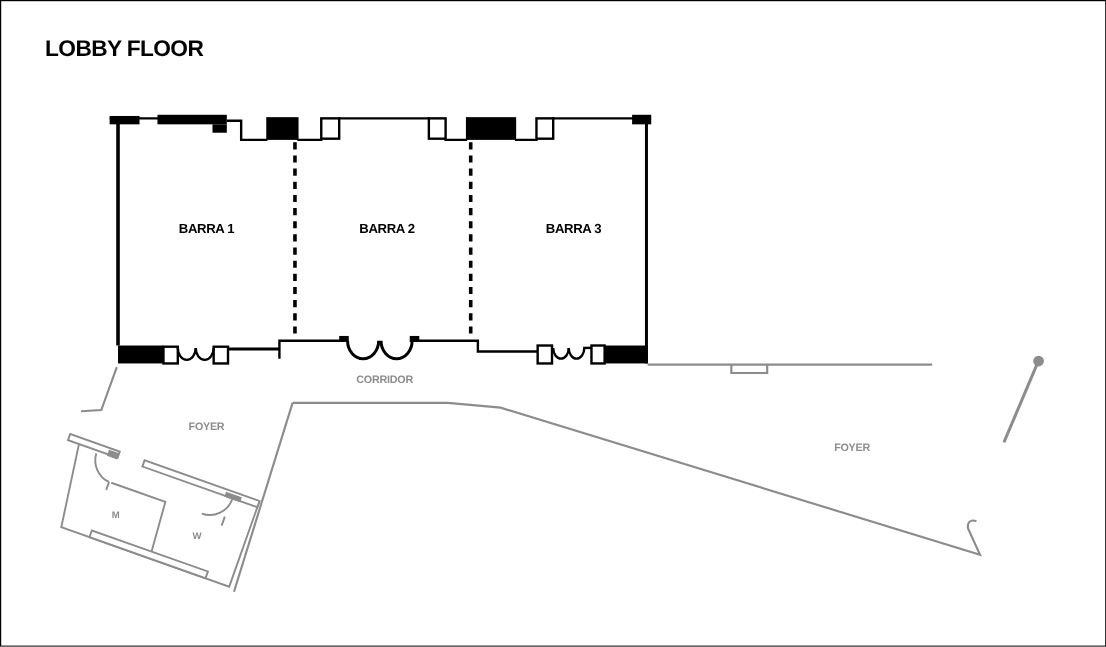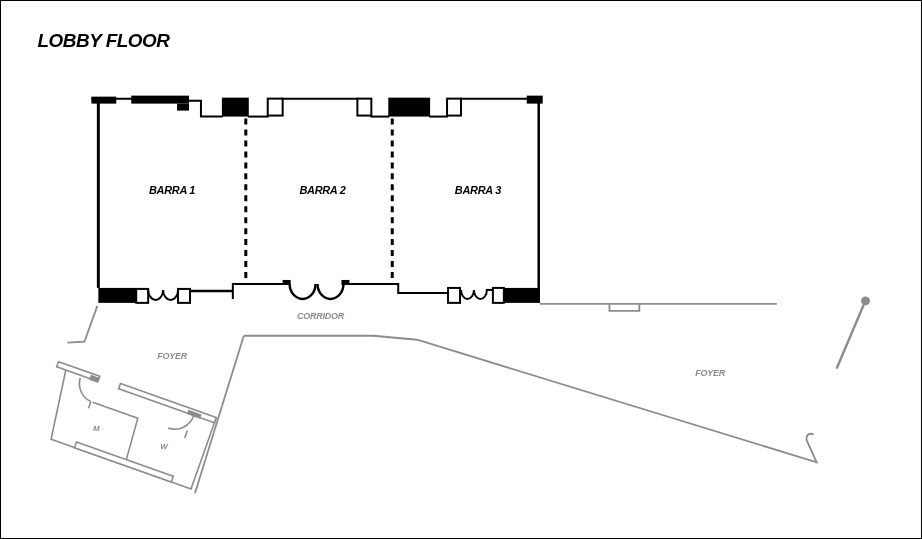--- a/index.html
+++ b/index.html
@@ -3,21 +3,20 @@
 <meta charset="utf-8">
 <style>
   html,body{margin:0;padding:0;background:#ffffff;}
   body{font-family:"Liberation Sans", sans-serif;}
   .plan-wrap{
     position:relative;
     width:920px;height:537px;
     border:1px solid #000;
     background:#fff;
     overflow:hidden;
-    font-style:italic;
   }
   svg{display:block;}
   text{font-family:"Liberation Sans", sans-serif;}
   .title-text{font-weight:bold;font-size:19px;letter-spacing:-0.5px;fill:#000;}
   .room-text{font-weight:bold;font-size:11px;letter-spacing:-0.3px;fill:#000;}
   .gray-text{font-weight:bold;font-size:9px;letter-spacing:-0.2px;fill:#8c8c8c;}
   .gray-text-sm{font-weight:bold;font-size:8px;fill:#8c8c8c;}
   .blackline{stroke:#000;fill:none;}
   .grayline{stroke:#8c8c8c;fill:none;}
 </style>

